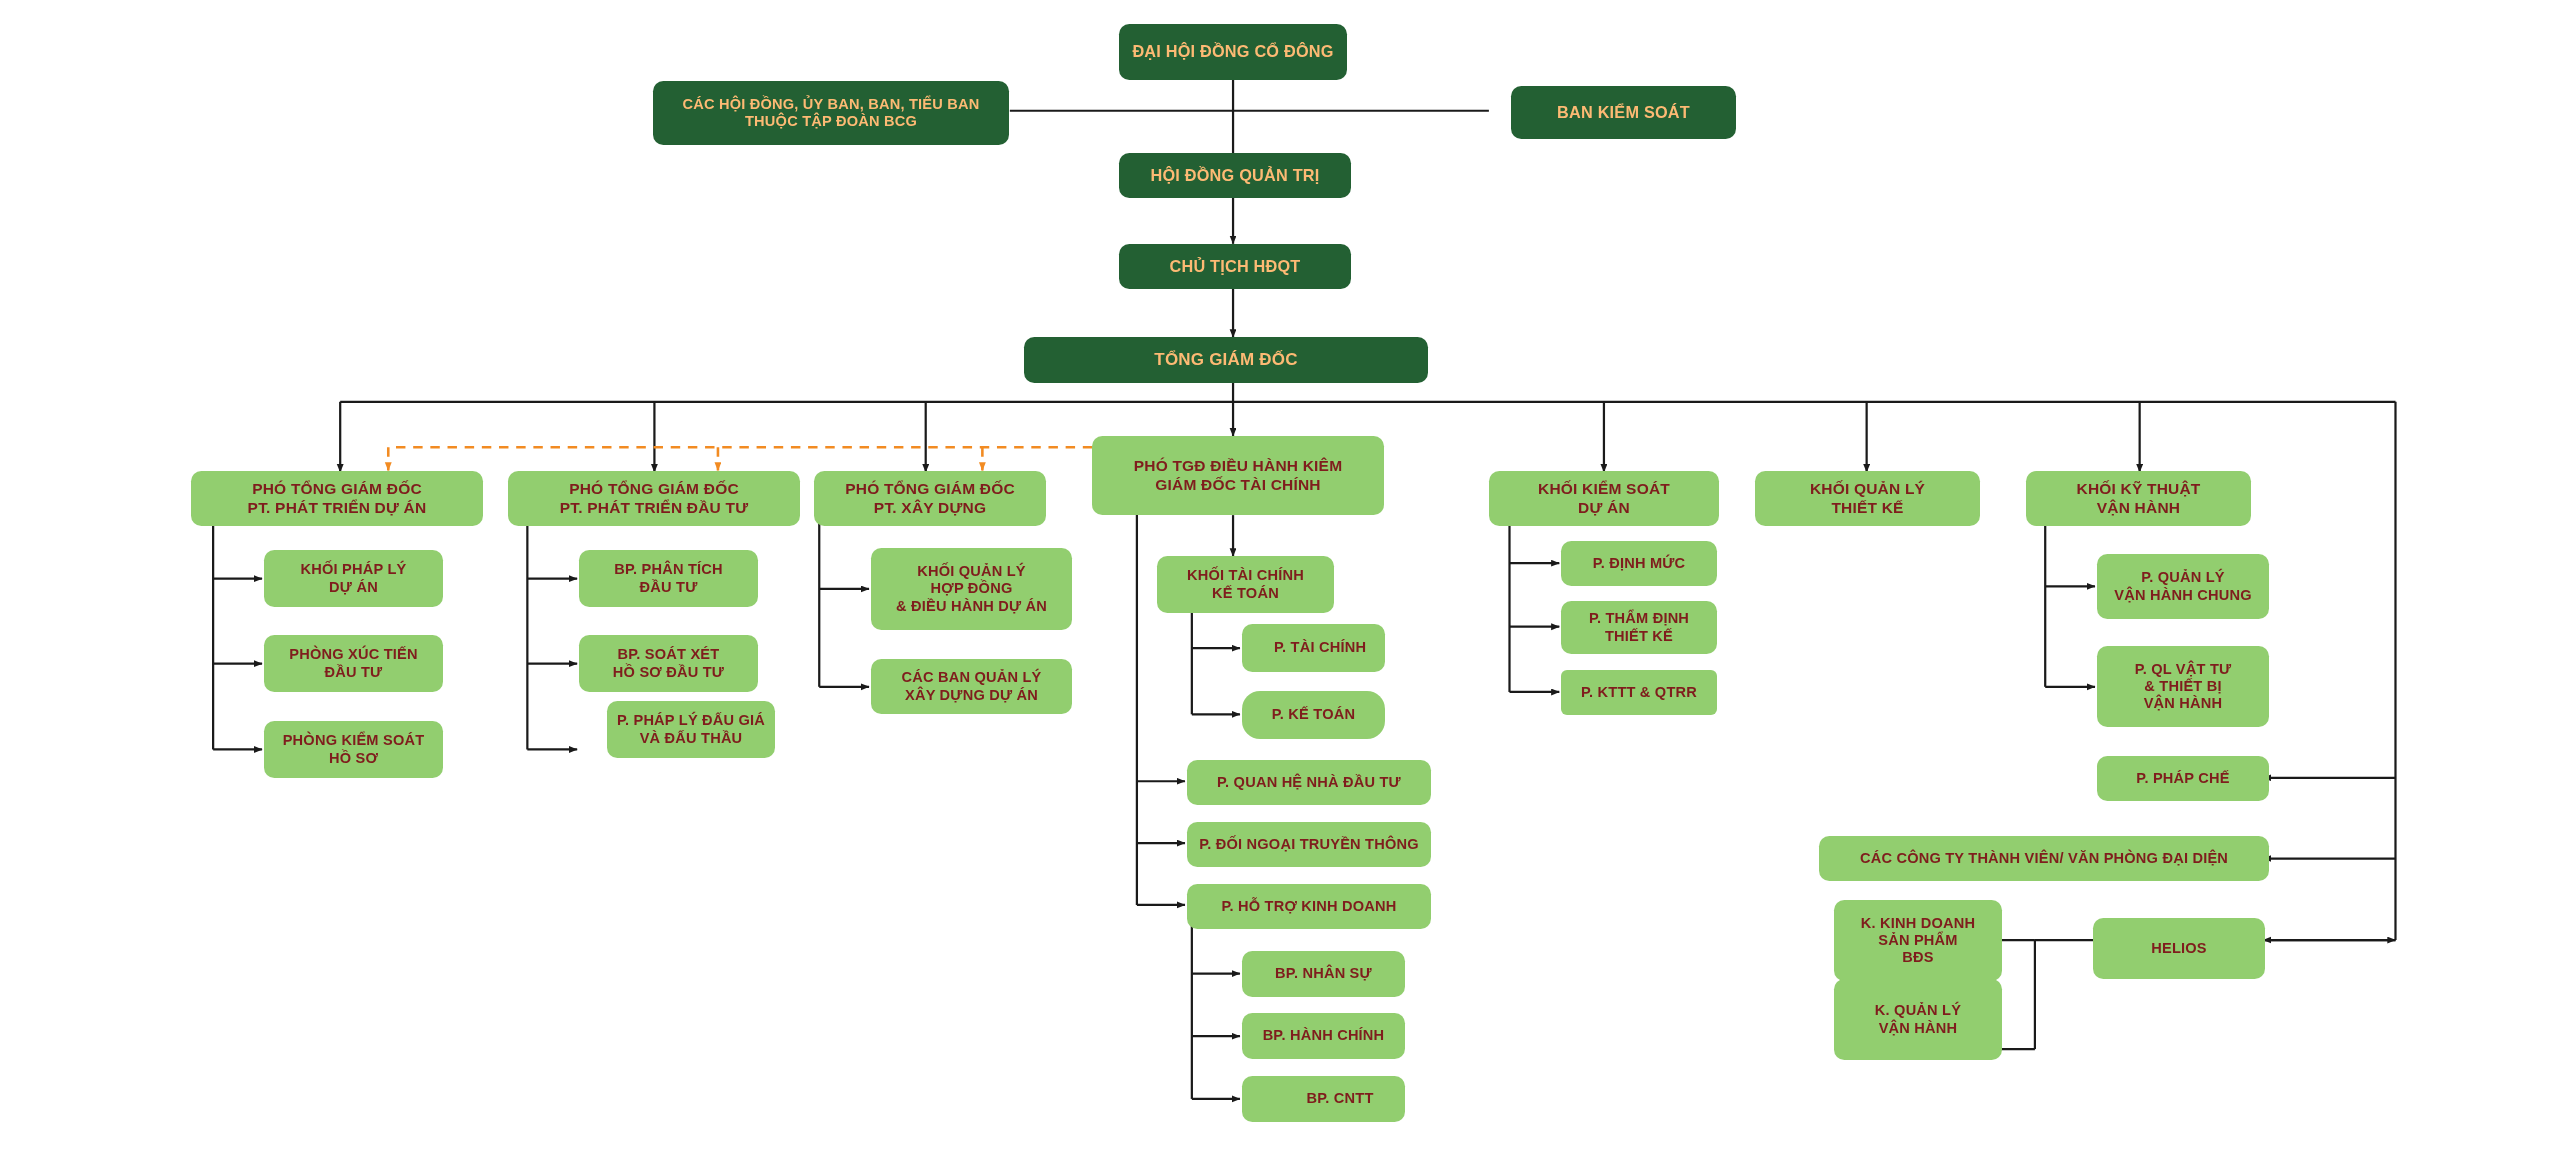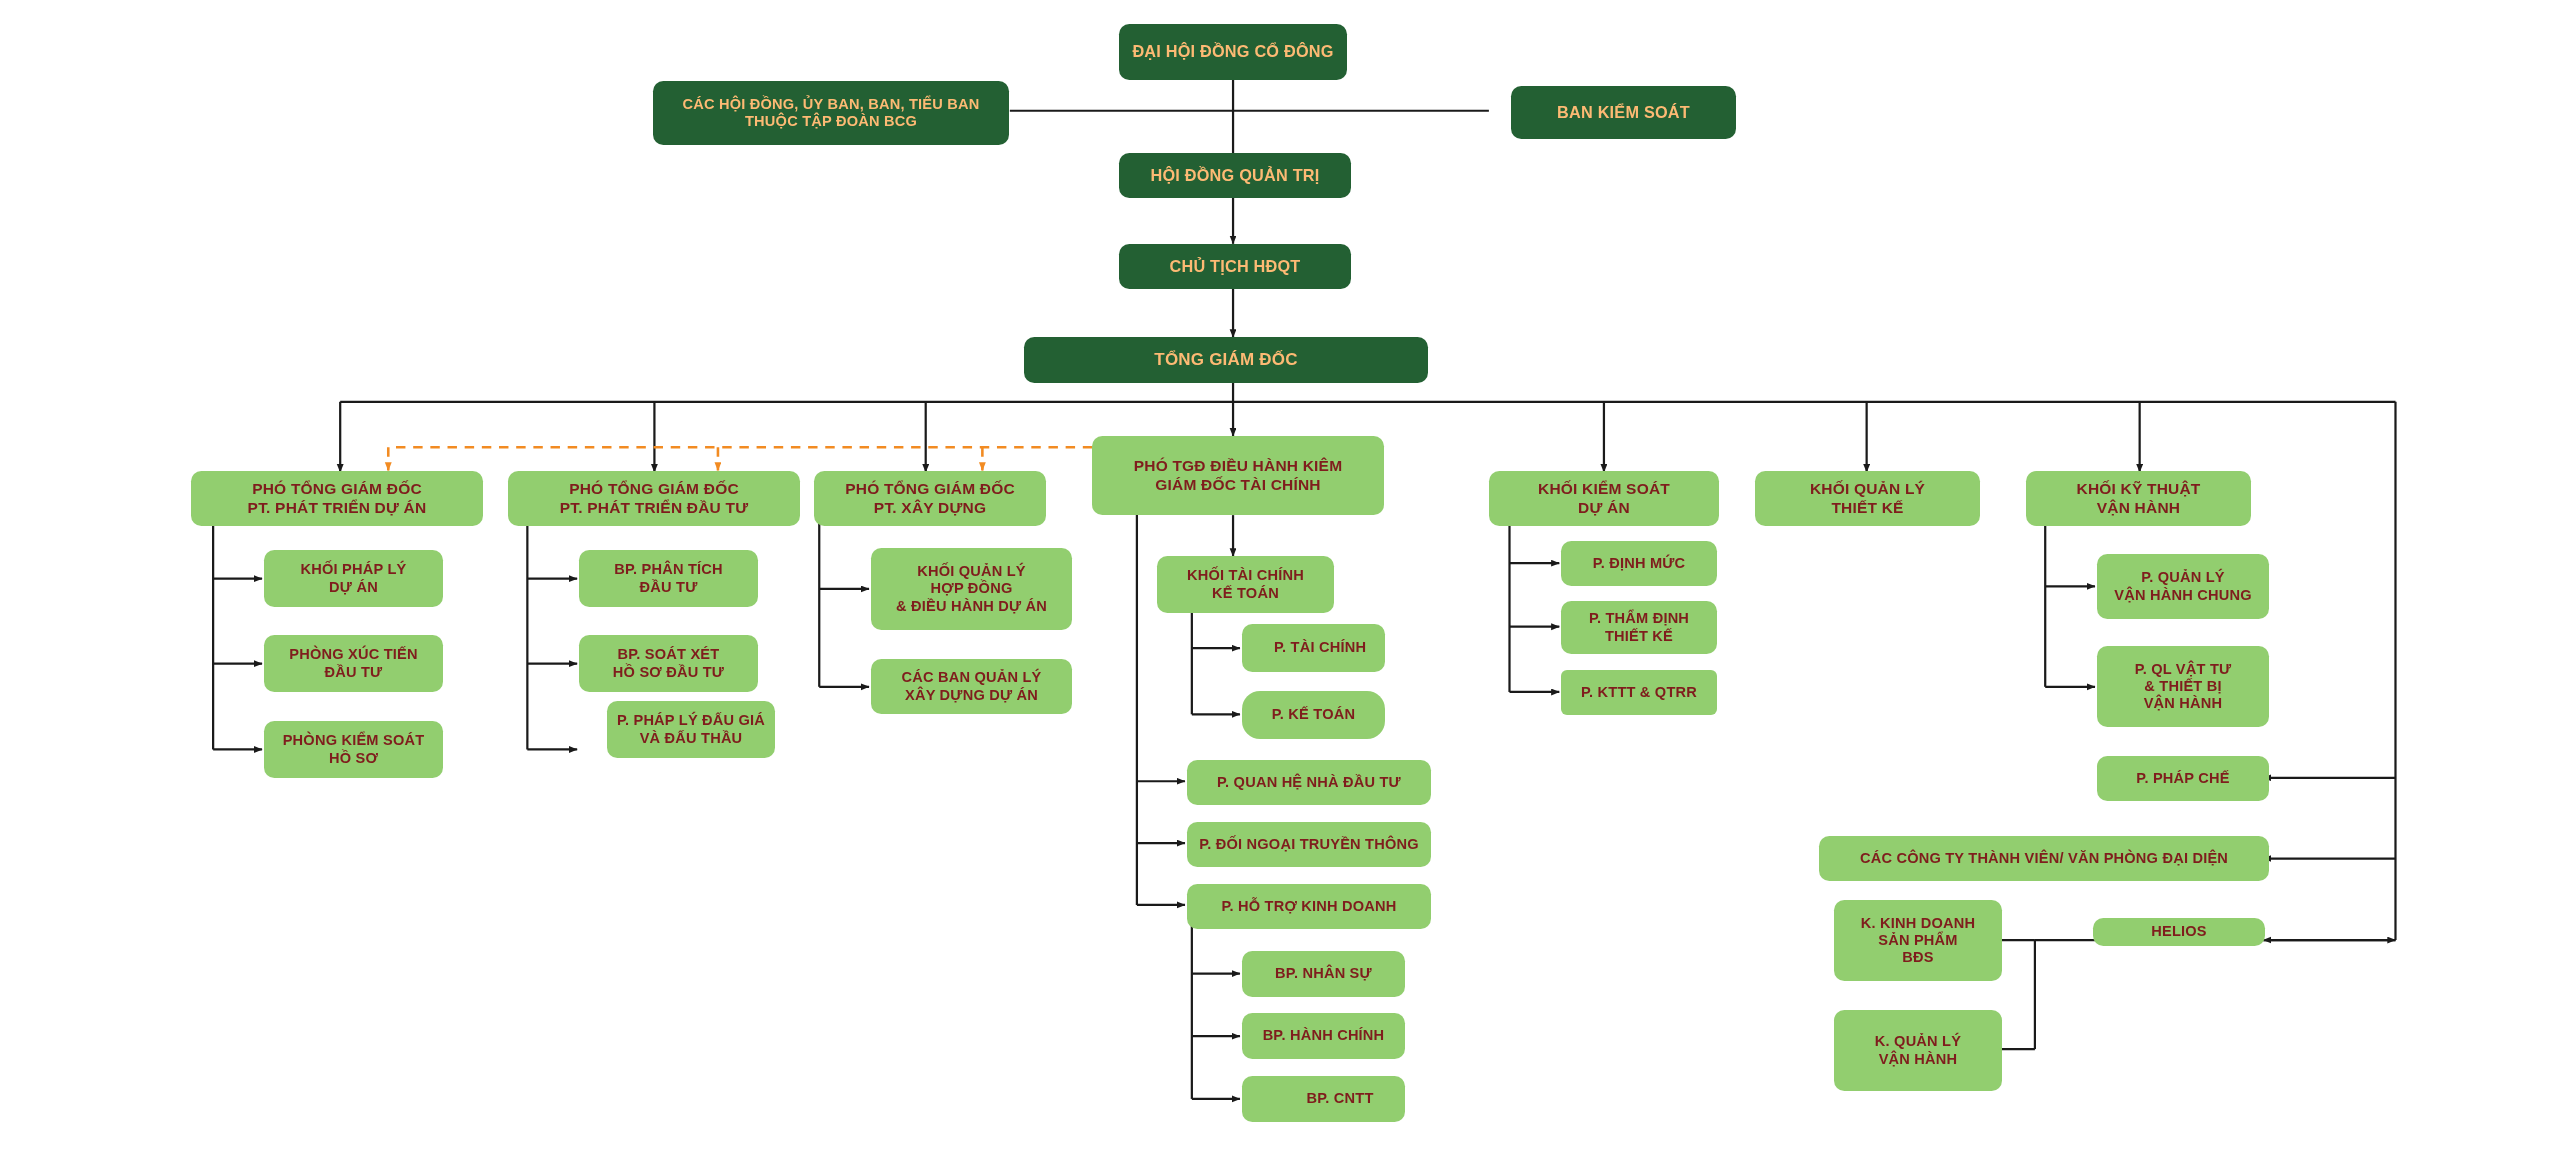--- a/index.html
+++ b/index.html
@@ -316,23 +316,23 @@
   <div class="node light" style="left:1819px; top:836px; width:450px; height:45px; font-size:14.6px;">
     <span>CÁC CÔNG TY THÀNH VIÊN/ VĂN PHÒNG ĐẠI DIỆN</span>
   </div>
 
   <div class="node light" style="left:1834px; top:900px; width:168px; height:81px; font-size:14.6px;">
     <span>K. KINH DOANH
 SẢN PHẨM
 BĐS</span>
   </div>
 
-  <div class="node light" style="left:1834px; top:1010px; width:168px; height:81px; font-size:14.6px;">
+  <div class="node light" style="left:1834px; top:979px; width:168px; height:81px; font-size:14.6px;">
     <span>K. QUẢN LÝ
 VẬN HÀNH</span>
   </div>
 
-  <div class="node light" style="left:2093px; top:918px; width:172px; height:28px; font-size:14.6px;">
+  <div class="node light" style="left:2093px; top:918px; width:172px; height:61px; font-size:14.6px;">
     <span>HELIOS</span>
   </div>
 
 </div>
 
 
 </body></html>

